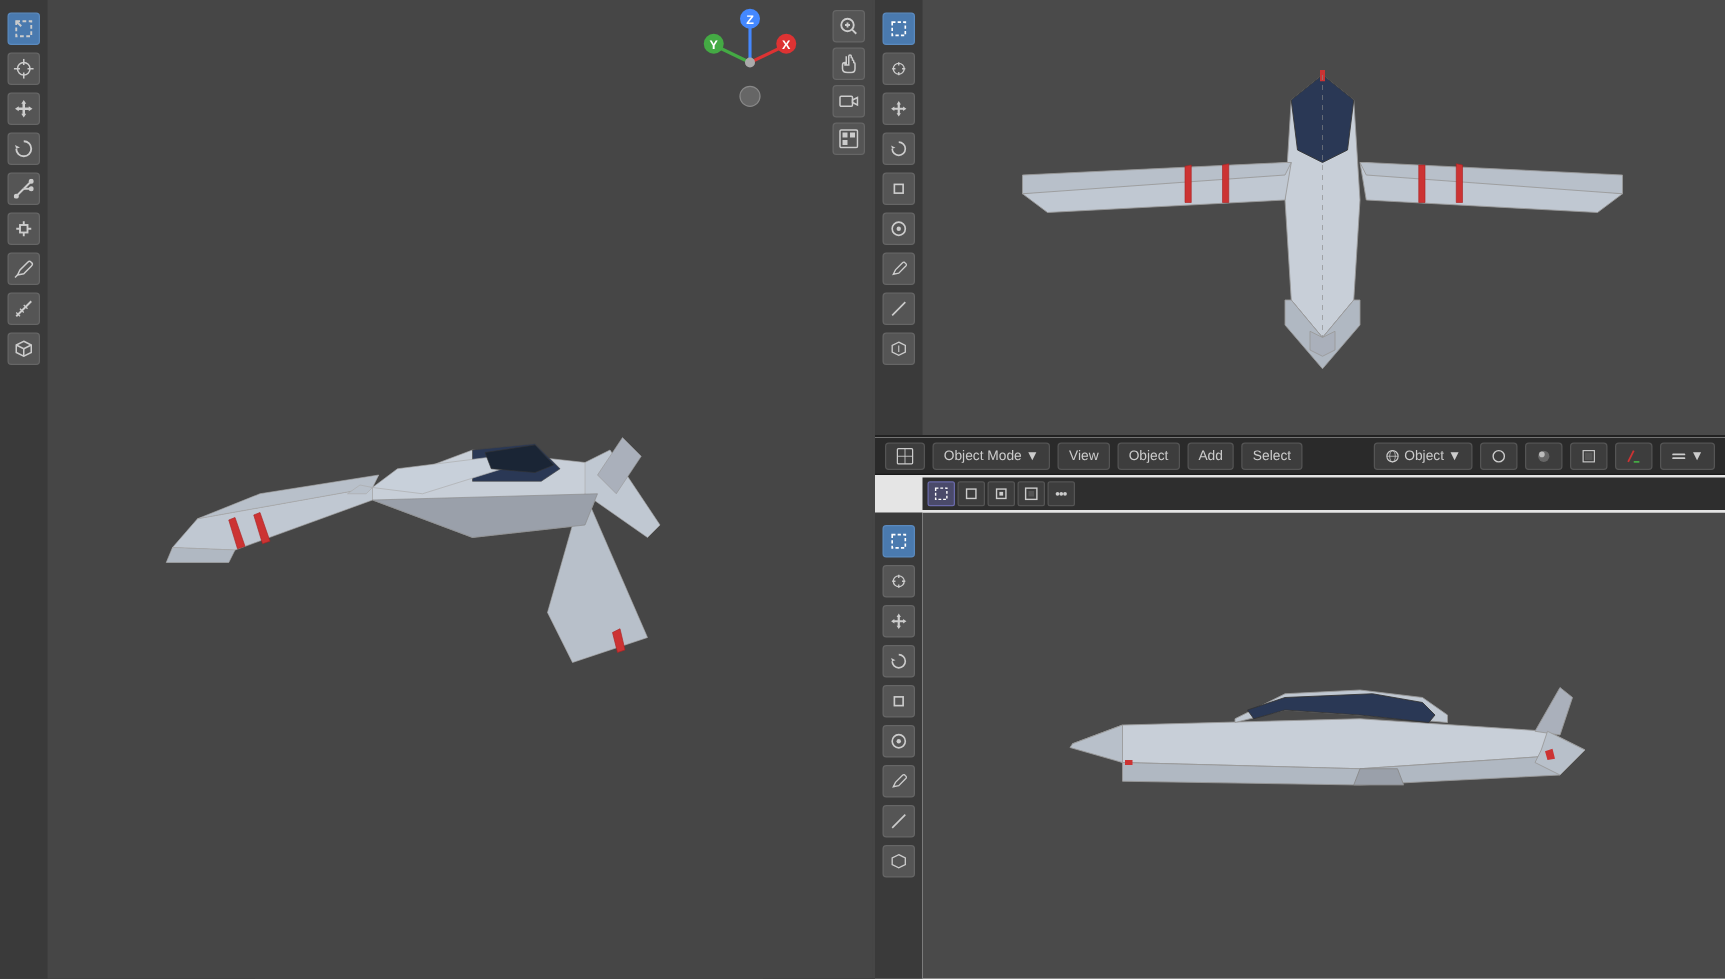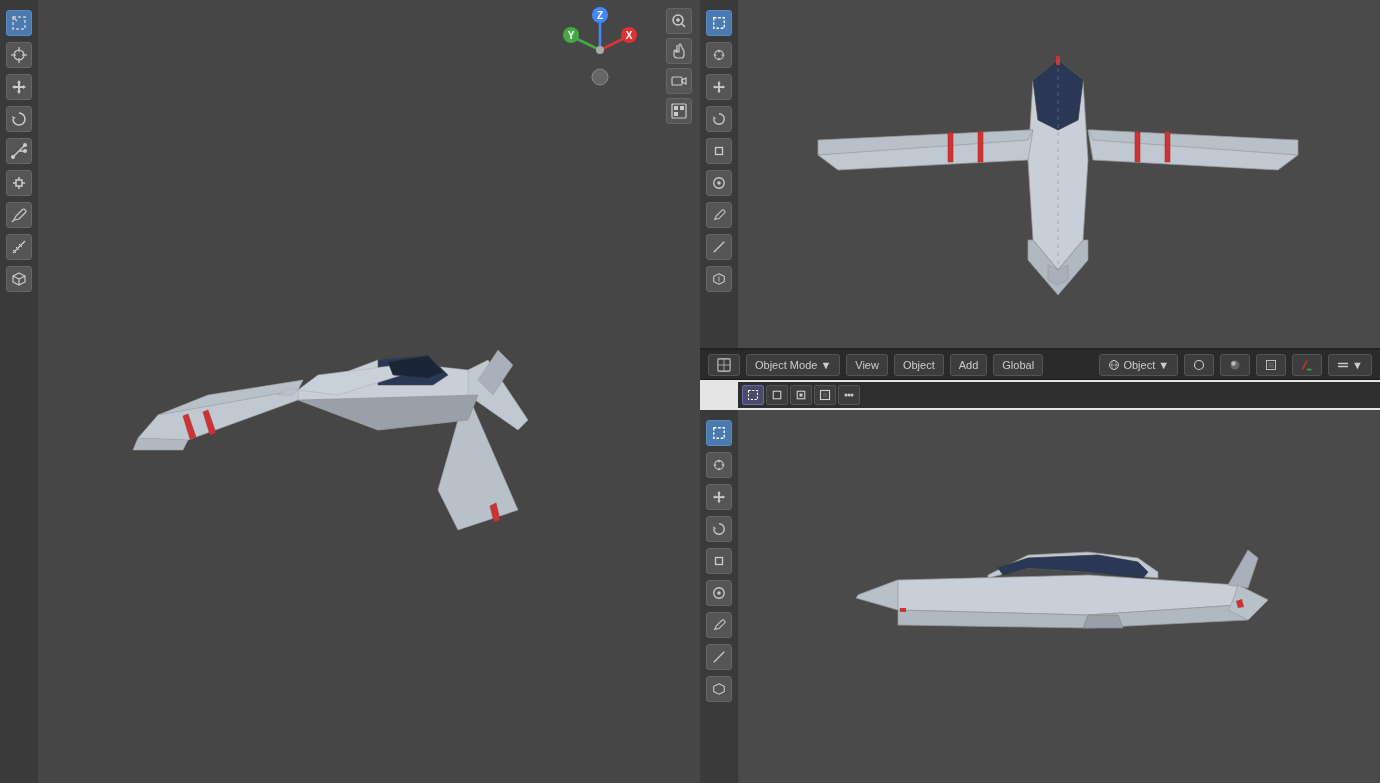--- a/index.html
+++ b/index.html
@@ -456,21 +456,21 @@
         <div class="header-btn">
           <span>View</span>
         </div>
         <div class="header-btn">
           <span>Object</span>
         </div>
         <div class="header-btn">
           <span>Add</span>
         </div>
         <div class="header-btn">
-          <span>Global</span>
+          <span>Select</span>
         </div>
         <div style="flex:1"></div>
         <div class="header-btn">
           <svg width="12" height="12" viewBox="0 0 16 16">
               <circle cx="8" cy="8" r="6" fill="none" stroke="#ccc" stroke-width="1.2"></circle>
               <ellipse cx="8" cy="8" rx="3" ry="6" fill="none" stroke="#ccc" stroke-width="0.8"></ellipse>
               <line x1="2" y1="8" x2="14" y2="8" stroke="#ccc" stroke-width="0.8"></line>
             </svg>
           <span>Object</span>
           <span>▼</span>

